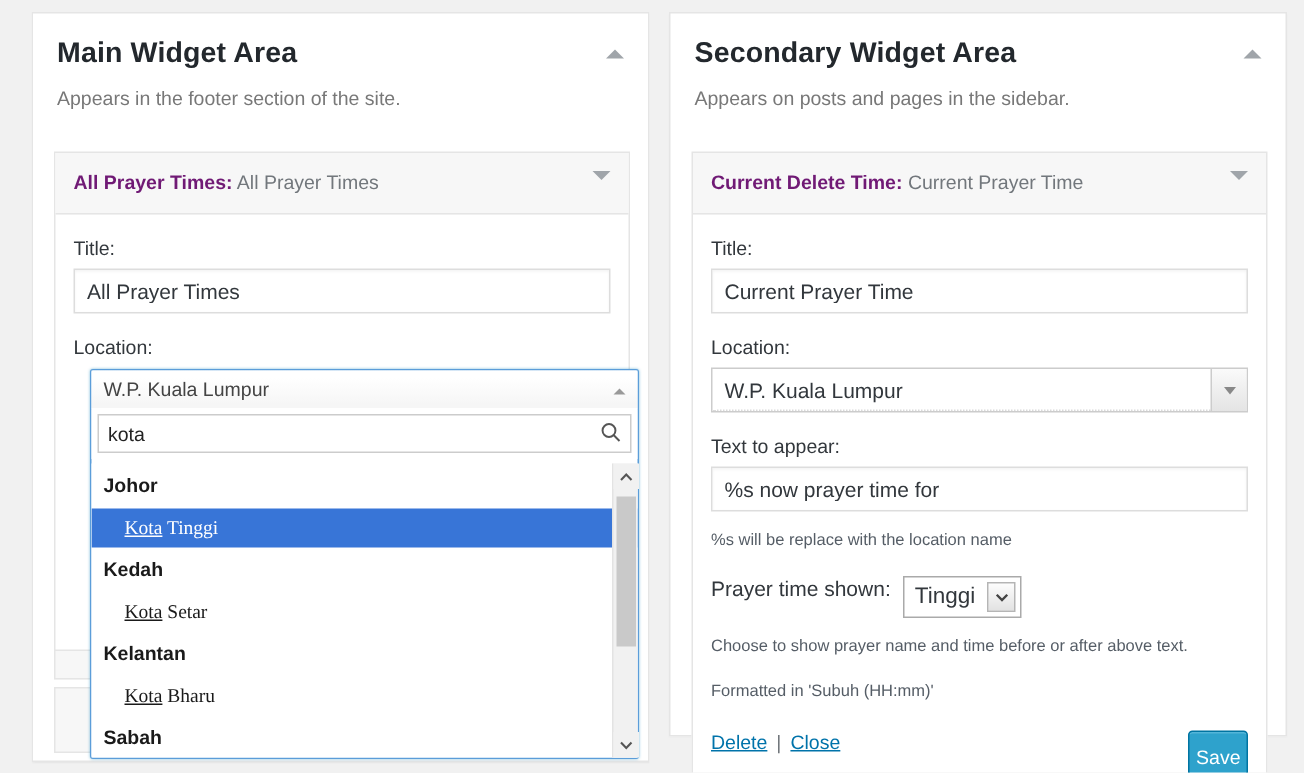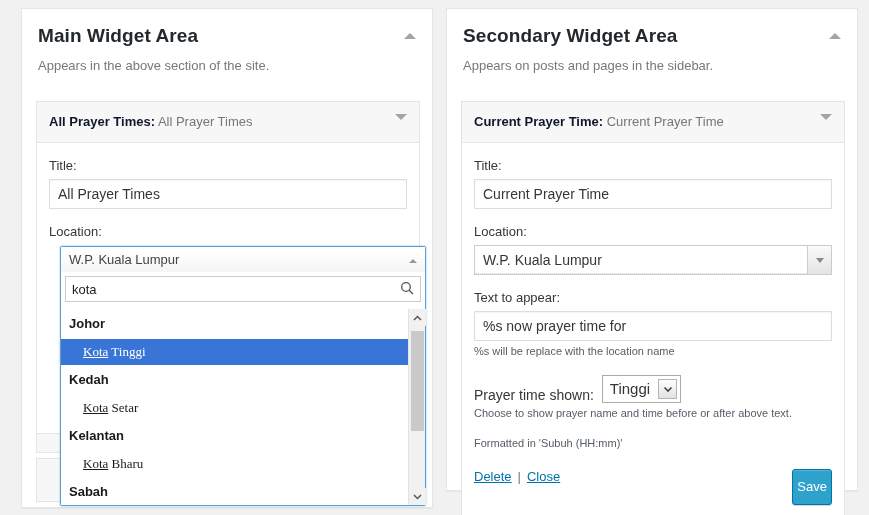--- a/index.html
+++ b/index.html
@@ -78,21 +78,21 @@
   .widget-bar {
     position: relative;
     background: #f7f7f7;
     border-bottom: 1px solid #e5e5e5;
     padding: 11px 34px 11px 12px;
     font-size: 13px;
     line-height: 18px;
     color: #555d66;
     cursor: pointer;
   }
-  .widget-bar .wname { font-weight: bold; color: #0f172a; }
+  .widget-bar .wname { font-weight: bold; color: #701a75; }
   .widget-bar .wtitle { color: #72777c; }
   .widget-bar .bar-arrow {
     position: absolute;
     right: 12px;
     top: 17px;
   }
   .widget-body { padding: 14px 12px 14px 12px; }
 
   .field-label {
     font-size: 13px;
@@ -113,21 +113,21 @@
     border: 1px solid #ddd;
     border-radius: 0;
     box-shadow: inset 0 1px 2px rgba(0,0,0,.05);
     outline: none;
   }
   .field-gap { height: 14px; }
   .hint {
     font-size: 11px;
     color: #555d66;
     line-height: 16px;
-    margin-top: 2px;
+    margin-top: 11px;
   }
 
   
   #combo-open {
     position: absolute;
     left: 38px;
     top: 237px;
     width: 366px;
     height: 260px;
     border: 1px solid #5b9dd9;
@@ -253,21 +253,21 @@
     display: flex; align-items: center; justify-content: center;
   }
   .combo-closed .cc-btn .tri-down {
     border-left-width: 4px; border-right-width: 4px; border-top-width: 5px;
     border-top-color: #888;
   }
 
   
   .inline-row {
     display: flex;
-    align-items: flex-end;
+    align-items: flex-start;
     margin-top: 16px;
   }
   .inline-row .lbl {
     font-size: 14px;
     color: #32373c;
     margin-right: 8px;
   }
   .sel-box {
     position: relative;
     display: flex;
@@ -337,21 +337,21 @@
 </style>
 </head>
 <body>
 
 <div class="page">
 
   <div class="panel" id="panel-main">
 
     <div class="panel-head">
       <h2 class="panel-title">Main Widget Area</h2>
-      <p class="panel-desc">Appears in the above section of the site.</p>
+      <p class="panel-desc">Appears in the footer section of the site.</p>
       <div class="panel-toggle">
           <div class="tri-up"></div>
         </div>
     </div>
 
     <div class="stub" style="top:368px;"></div>
     <div class="stub" style="top:404px;"></div>
     <div class="stub" style="top:449px; height:44px;"></div>
 
     <div class="widget-box" style="top:92px;">
@@ -417,21 +417,21 @@
     <div class="panel-head">
       <h2 class="panel-title">Secondary Widget Area</h2>
       <p class="panel-desc">Appears on posts and pages in the sidebar.</p>
       <div class="panel-toggle">
           <div class="tri-up"></div>
         </div>
     </div>
 
     <div class="widget-box" style="top:92px;">
       <div class="widget-bar">
-        <span class="wname">Current Prayer Time:</span>
+        <span class="wname">Current Delete Time:</span>
         <span class="wtitle">Current Prayer Time</span>
         <span class="bar-arrow"><span class="tri-down"></span></span>
       </div>
 
       <div class="widget-body">
         <label class="field-label">Title:</label>
         <input class="text-input" type="text" value="Current Prayer Time" style="">
 
         <div class="field-gap"></div>
         <label class="field-label">Location:</label>

